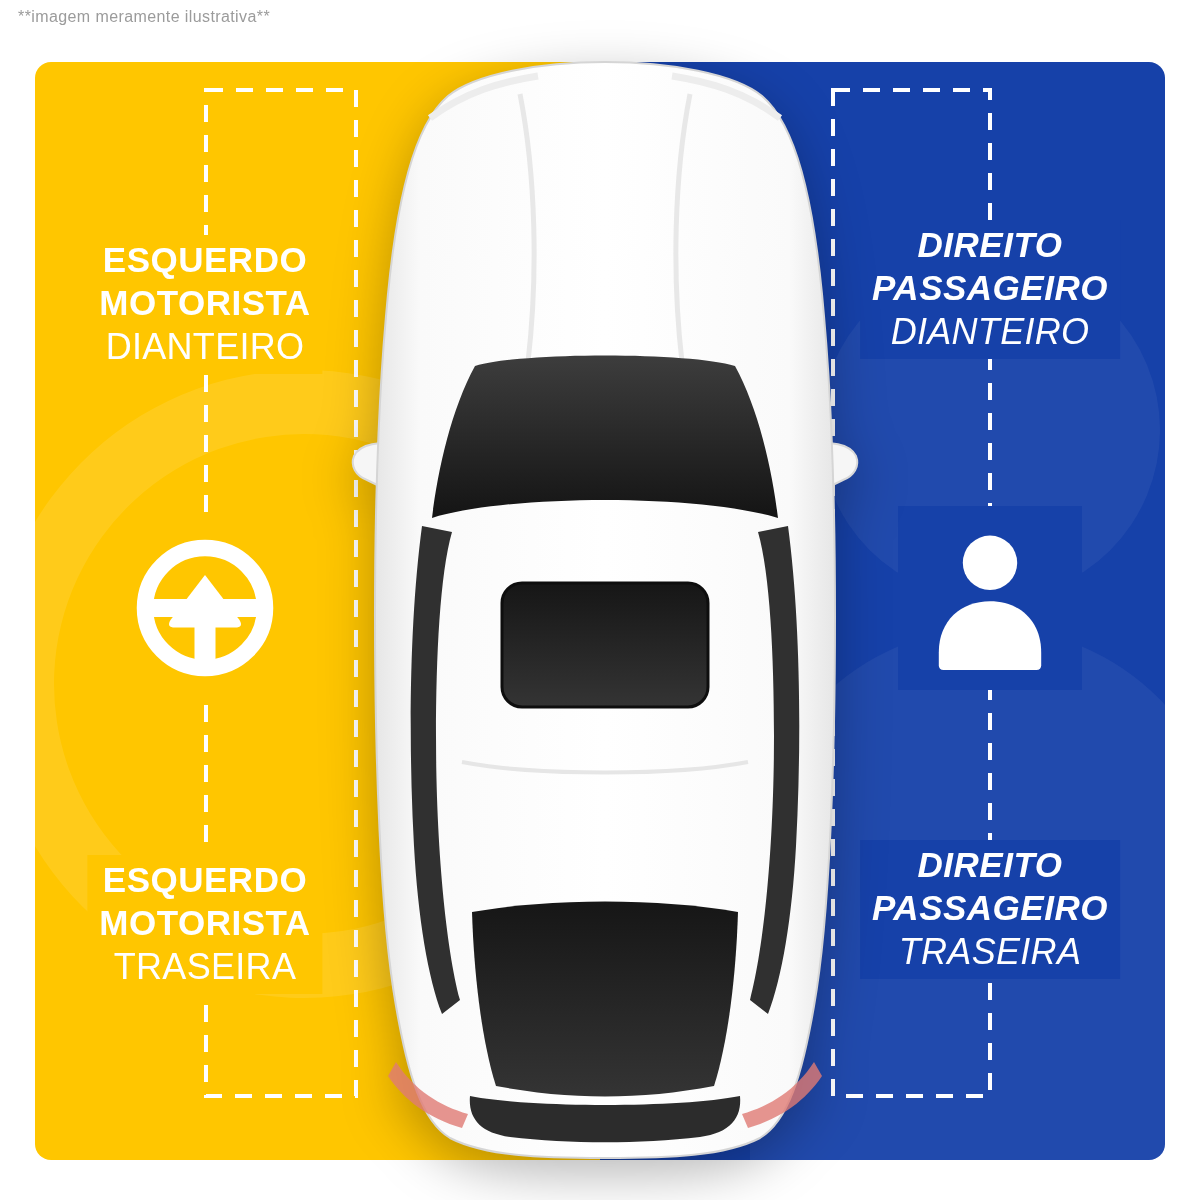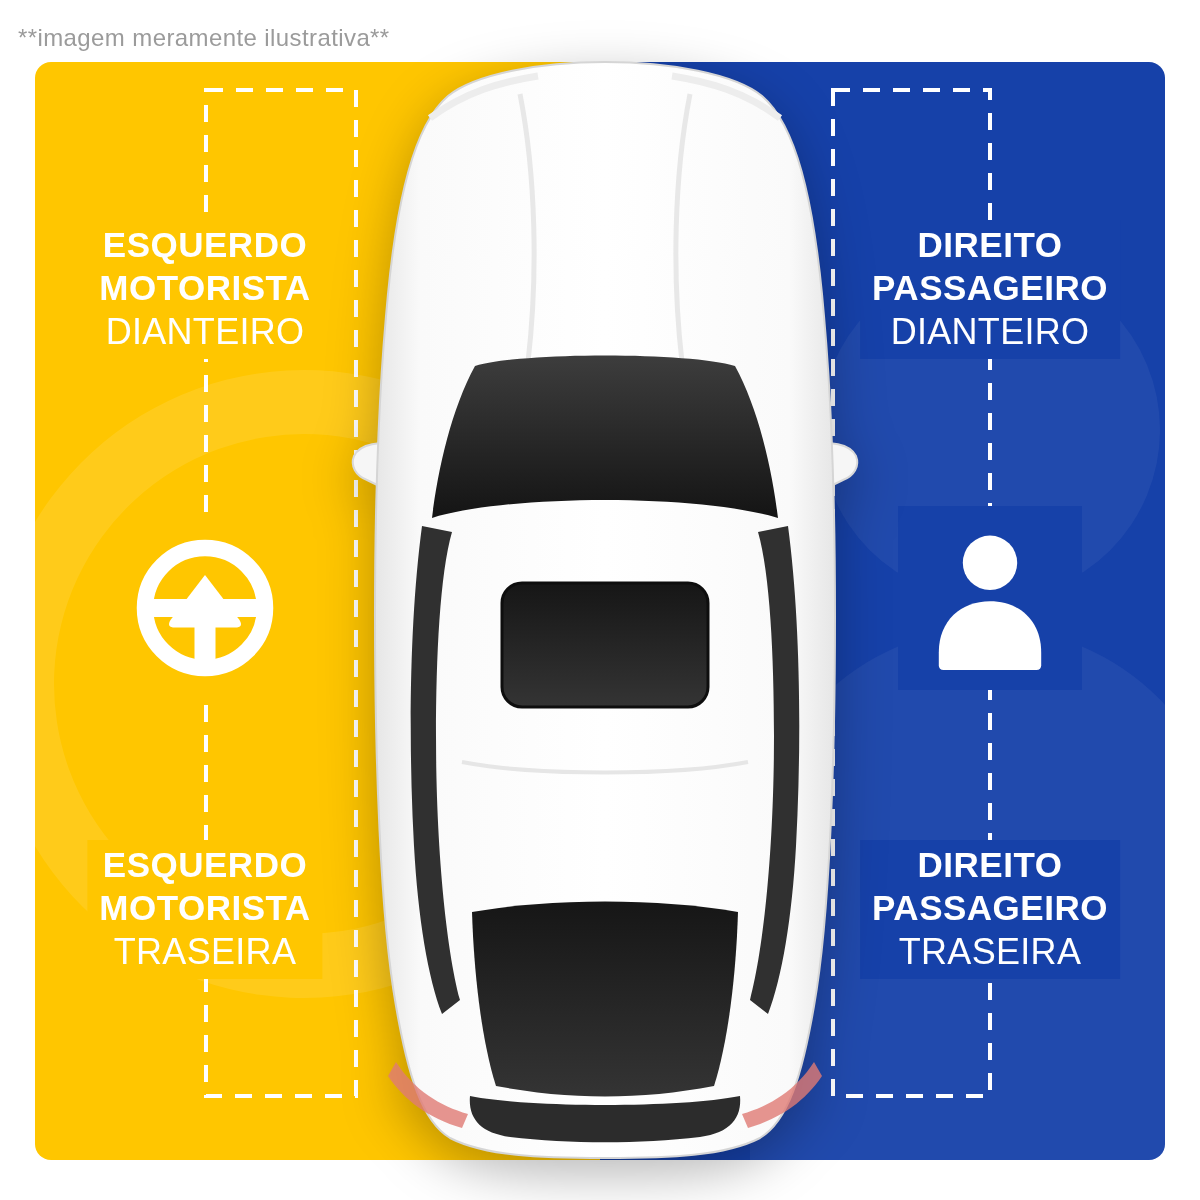--- a/index.html
+++ b/index.html
@@ -10,23 +10,23 @@
   }
   html,body{margin:0;padding:0;}
   body{
     width:1200px;height:1200px;background:#ffffff;
     font-family:"Liberation Sans", sans-serif;
     position:relative;overflow:hidden;
   }
   .page{position:relative;width:1200px;height:1200px;background:#fff;}
 
   .disclaimer{
-    position:absolute;top:24px;left:18px;
+    position:absolute;top:8px;left:18px;
     color:var(--disclaimer-color);
-    font-size:24px;letter-spacing:.4px;white-space:nowrap;
+    font-size:16px;letter-spacing:.4px;white-space:nowrap;
   }
 
   .panel{
     position:absolute;left:35px;top:62px;width:1130px;height:1098px;
     border-radius:16px;overflow:hidden;display:flex;z-index:0;
   }
   .half{width:50%;height:100%;position:relative;overflow:hidden;}
   .half-left{background:var(--left-bg);}
   .half-right{background:var(--right-bg);}
 
@@ -50,22 +50,22 @@
   .guides{
     position:absolute;left:0;top:0;width:1200px;height:1200px;
     z-index:2;pointer-events:none;
   }
 
   .label-block{
     position:absolute;transform:translateX(-50%);
     text-align:center;color:var(--label-color);
     padding:4px 12px;white-space:nowrap;z-index:3;
   }
-  .label-block.on-left{background:var(--left-bg);}
-  .label-block.on-right{background:var(--right-bg);}
+  .label-block.on-left{background:var(--left-bg);margin-top:15px;}
+  .label-block.on-right{background:var(--right-bg);font-style:italic;}
   .lbl-bold{font-size:35px;font-weight:700;line-height:1.22;letter-spacing:.5px;}
   .lbl-reg{font-size:36px;font-weight:400;line-height:1.28;letter-spacing:.3px;}
 
   .icon-wrap{
     position:absolute;transform:translate(-50%,-50%);
     z-index:3;padding:12px;line-height:0;
   }
   .icon-wrap.on-left{background:var(--left-bg);left:205px;top:608px;}
   .icon-wrap.on-right{background:var(--right-bg);left:990px;top:598px;}
 

